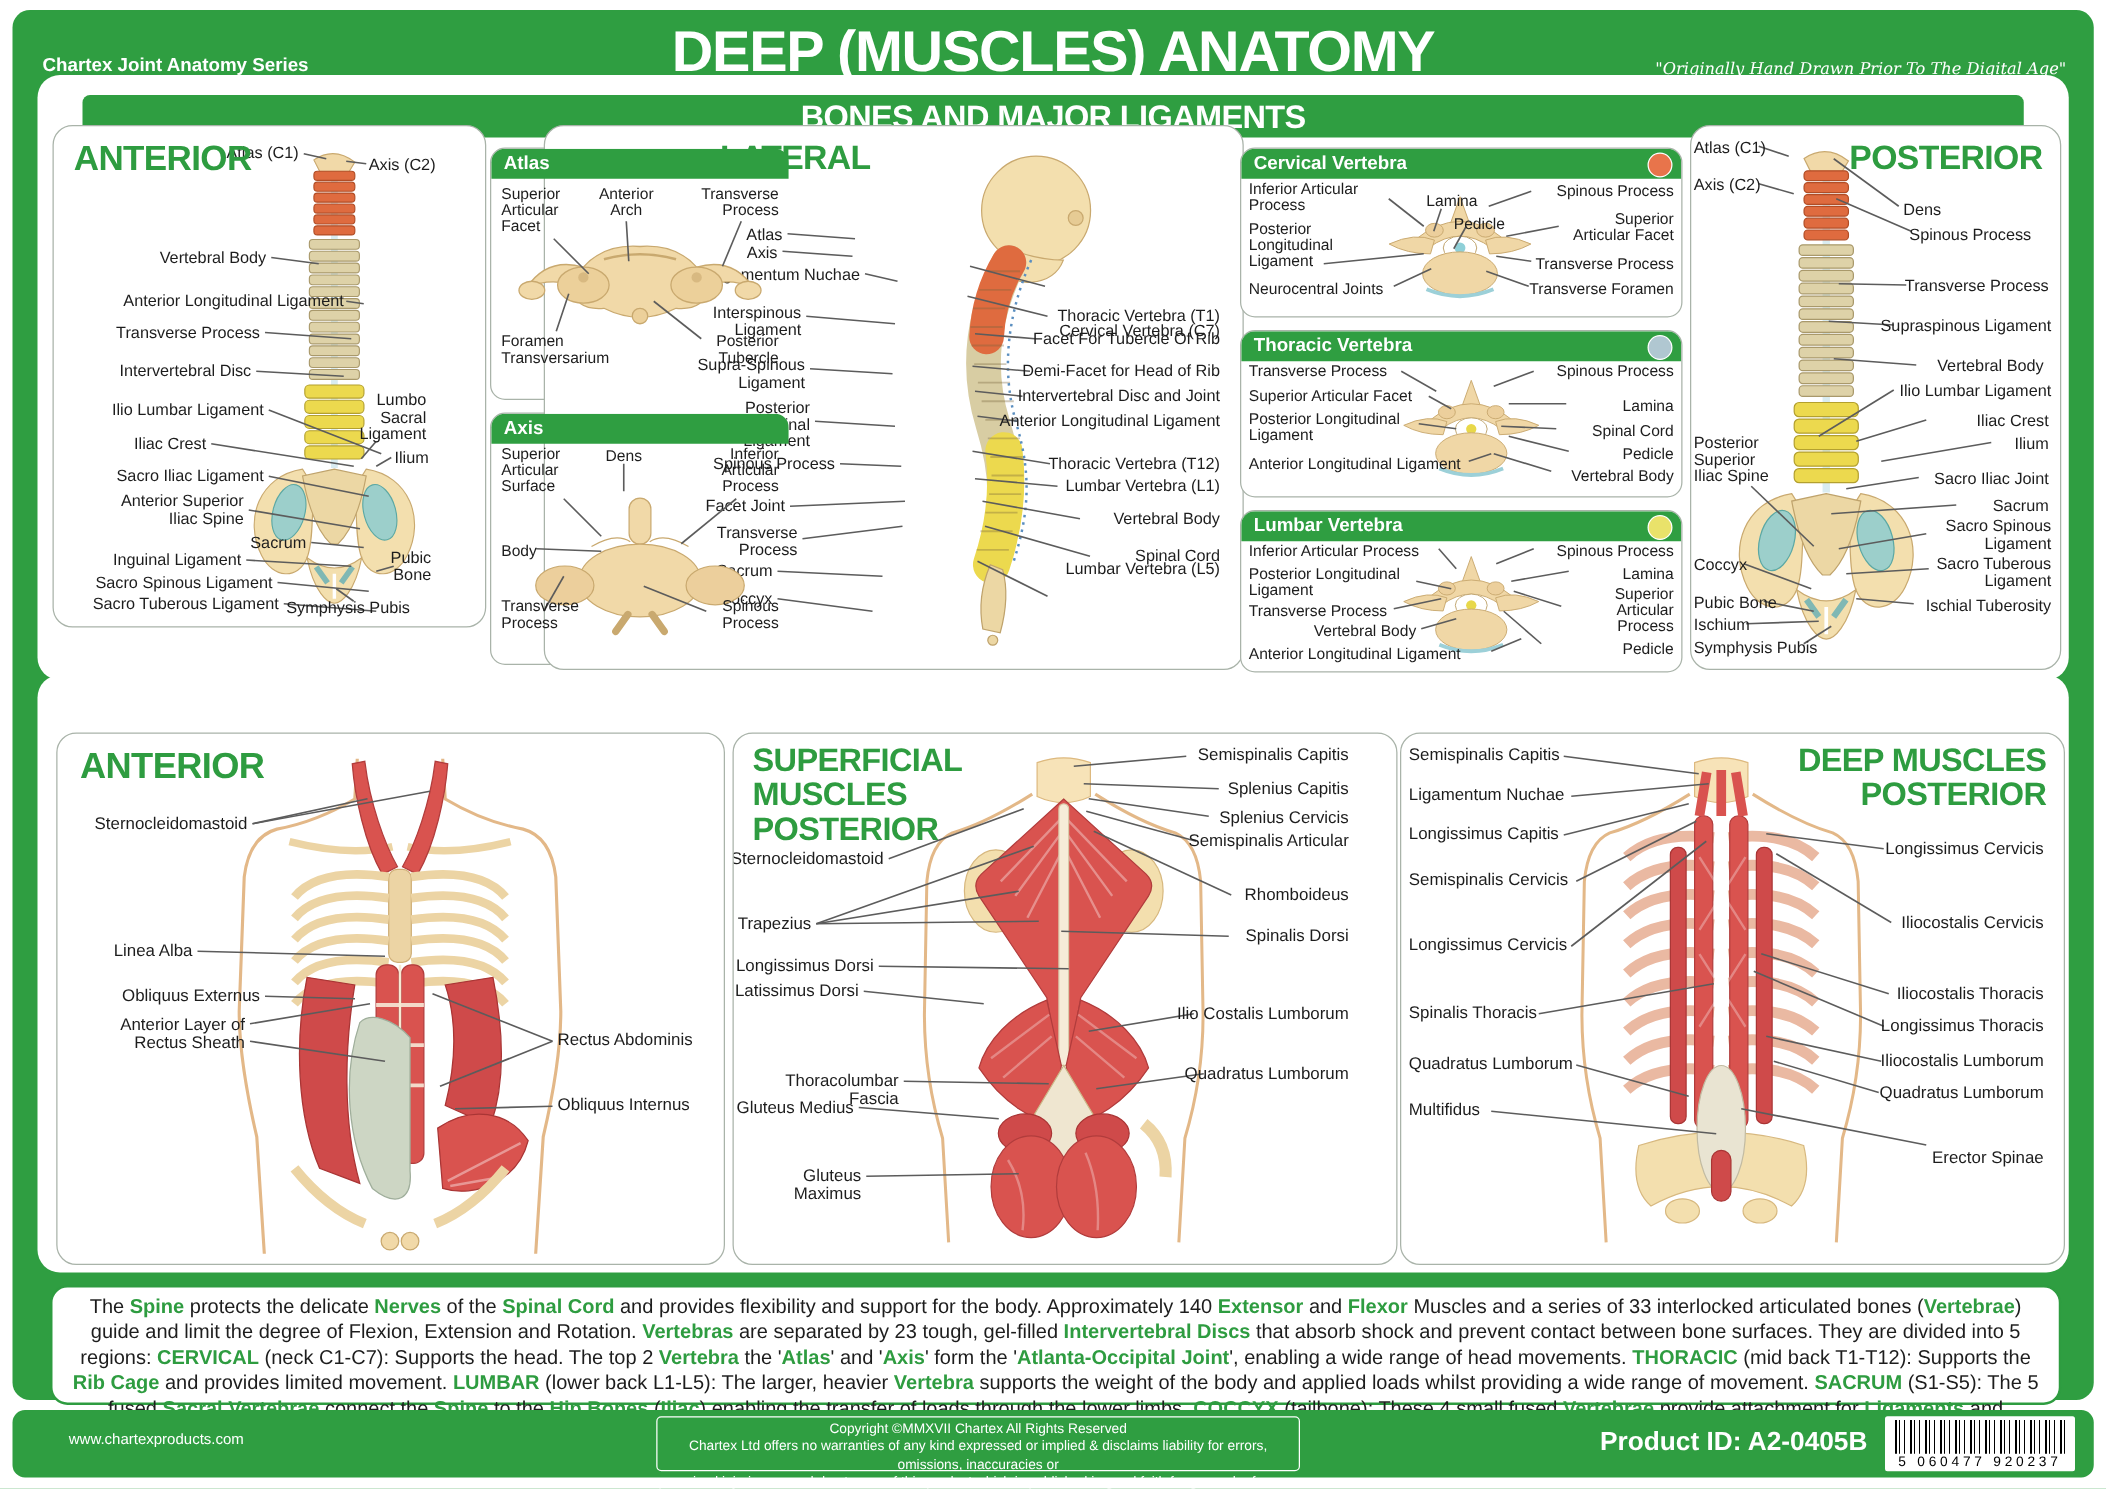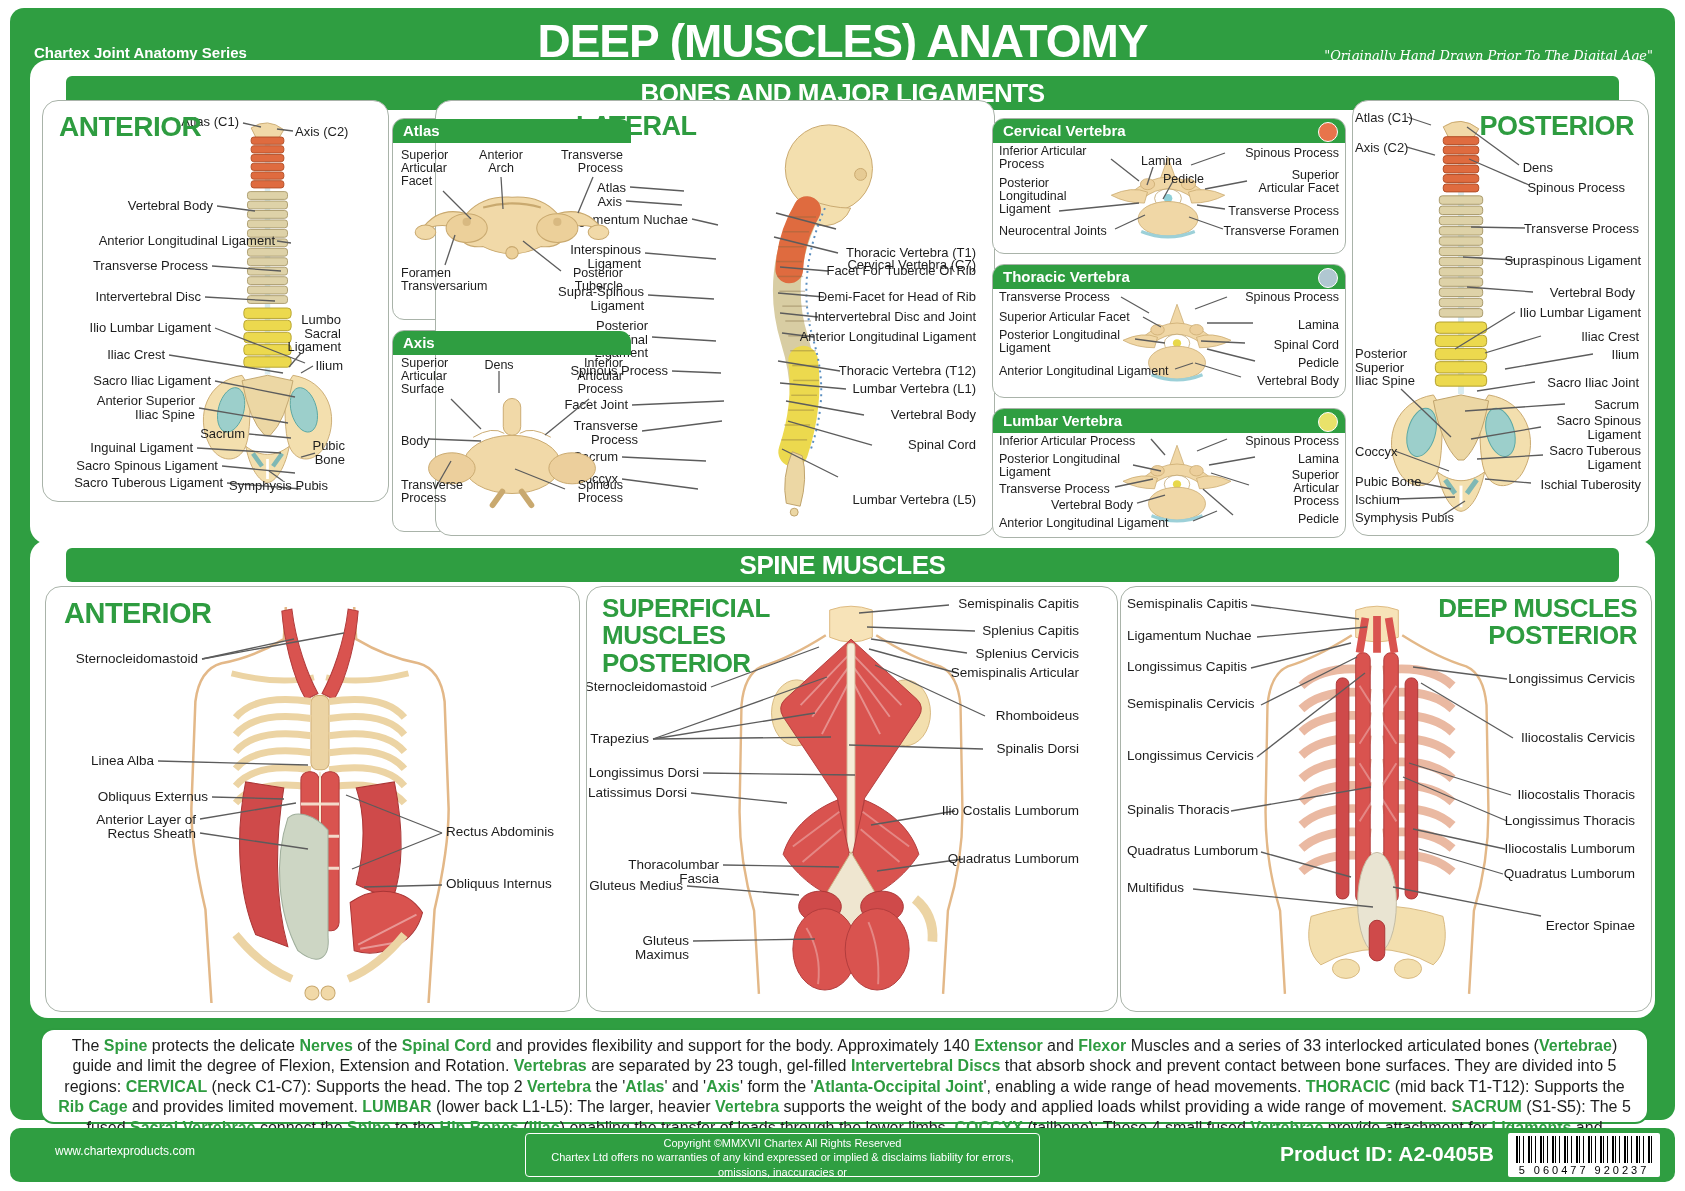--- a/index.html
+++ b/index.html
@@ -247,21 +247,21 @@
         <div class="lbl le" style="top: 121px; right: 18px; margin-top: 36px;">Cervical Vertebra (C7)</div>
         <div class="lbl le" style="top: 145px; right: 18px;">Thoracic Vertebra (T1)</div>
         <div class="lbl le" style="top: 163px; right: 18px;">Facet For Tubercle Of Rib</div>
         <div class="lbl le" style="top: 189px; right: 18px;">Demi-Facet for Head of Rib</div>
         <div class="lbl le" style="top: 209px; right: 18px;">Intervertebral Disc and Joint</div>
         <div class="lbl le" style="top: 229px; right: 18px;">Anterior Longitudinal Ligament</div>
         <div class="lbl le" style="top: 263px; right: 18px;">Thoracic Vertebra (T12)</div>
         <div class="lbl le" style="top: 281px; right: 18px;">Lumbar Vertebra (L1)</div>
         <div class="lbl le" style="top: 307px; right: 18px;">Vertebral Body</div>
         <div class="lbl le" style="top: 337px; right: 18px;">Spinal Cord</div>
-        <div class="lbl le" style="top: 347px; right: 18px; margin-top: 45px;">Lumbar Vertebra (L5)</div>
+        <div class="lbl le" style="top: 347px; right: 18px;">Lumbar Vertebra (L5)</div>
         <svg width="558" height="434" viewBox="0 0 558 434" class="leads">
           <line x1="194" y1="86" x2="248" y2="90" stroke="#5c5c5c" stroke-width="1.3"></line>
           <line x1="190" y1="100" x2="246" y2="104" stroke="#5c5c5c" stroke-width="1.3"></line>
           <line x1="256" y1="118" x2="282" y2="124" stroke="#5c5c5c" stroke-width="1.3"></line>
           <line x1="209" y1="152" x2="280" y2="158" stroke="#5c5c5c" stroke-width="1.3"></line>
           <line x1="212" y1="194" x2="278" y2="198" stroke="#5c5c5c" stroke-width="1.3"></line>
           <line x1="216" y1="236" x2="280" y2="240" stroke="#5c5c5c" stroke-width="1.3"></line>
           <line x1="236" y1="270" x2="285" y2="272" stroke="#5c5c5c" stroke-width="1.3"></line>
           <line x1="196" y1="304" x2="288" y2="300" stroke="#5c5c5c" stroke-width="1.3"></line>
           <line x1="206" y1="330" x2="286" y2="320" stroke="#5c5c5c" stroke-width="1.3"></line>
@@ -482,21 +482,20 @@
           <line x1="182" y1="281" x2="124" y2="290" stroke="#5c5c5c" stroke-width="1.3"></line>
           <line x1="212" y1="303" x2="112" y2="310" stroke="#5c5c5c" stroke-width="1.3"></line>
           <line x1="188" y1="326" x2="118" y2="338" stroke="#5c5c5c" stroke-width="1.3"></line>
           <line x1="190" y1="354" x2="124" y2="358" stroke="#5c5c5c" stroke-width="1.3"></line>
           <line x1="178" y1="382" x2="132" y2="378" stroke="#5c5c5c" stroke-width="1.3"></line>
         </svg>
       </div>
   </div>
 
   <div class="sect sect2">
-    <div class="band band2">SPINE MUSCLES</div>
     <div class="panel musc" style="left:15px;top:46px;width:533px;height:424px;">
       <h2 class="ptitle" style="left:18px;top:10px;font-size:29px;">ANTERIOR</h2>
     <div class="art" style="left: 128px; top: 16px; width: 292px; height: 402px;"><svg viewBox="0 0 280 400" preserveAspectRatio="xMidYMid meet">
             <path d="M106,4 L104,36 Q74,54 42,60 Q20,66 16,98 L12,205 Q12,245 26,305 L32,398" fill="none" stroke="#e3b888" stroke-width="2.5"></path>
             <path d="M174,4 L176,36 Q206,54 238,60 Q260,66 264,98 L268,205 Q268,245 254,305 L248,398" fill="none" stroke="#e3b888" stroke-width="2.5"></path>
             <path d="M52,70 Q100,82 134,74 M228,70 Q180,82 146,74" stroke="#ecd4a4" stroke-width="6" fill="none"></path>
             <path d="M112,6 C116,40 128,72 138,90 L126,96 C112,72 104,34 102,8 Z" fill="#d9534f" stroke="#b13c3c"></path>
             <path d="M168,6 C164,40 152,72 142,90 L154,96 C168,72 176,34 178,8 Z" fill="#d9534f" stroke="#b13c3c"></path>
             <rect x="131" y="92" width="18" height="74" rx="7" fill="#ecd4a4" stroke="#cfae76"></rect>
             <path d="M131,98 Q76,90 56,114" stroke="#ecd4a4" stroke-width="7" fill="none"></path>

